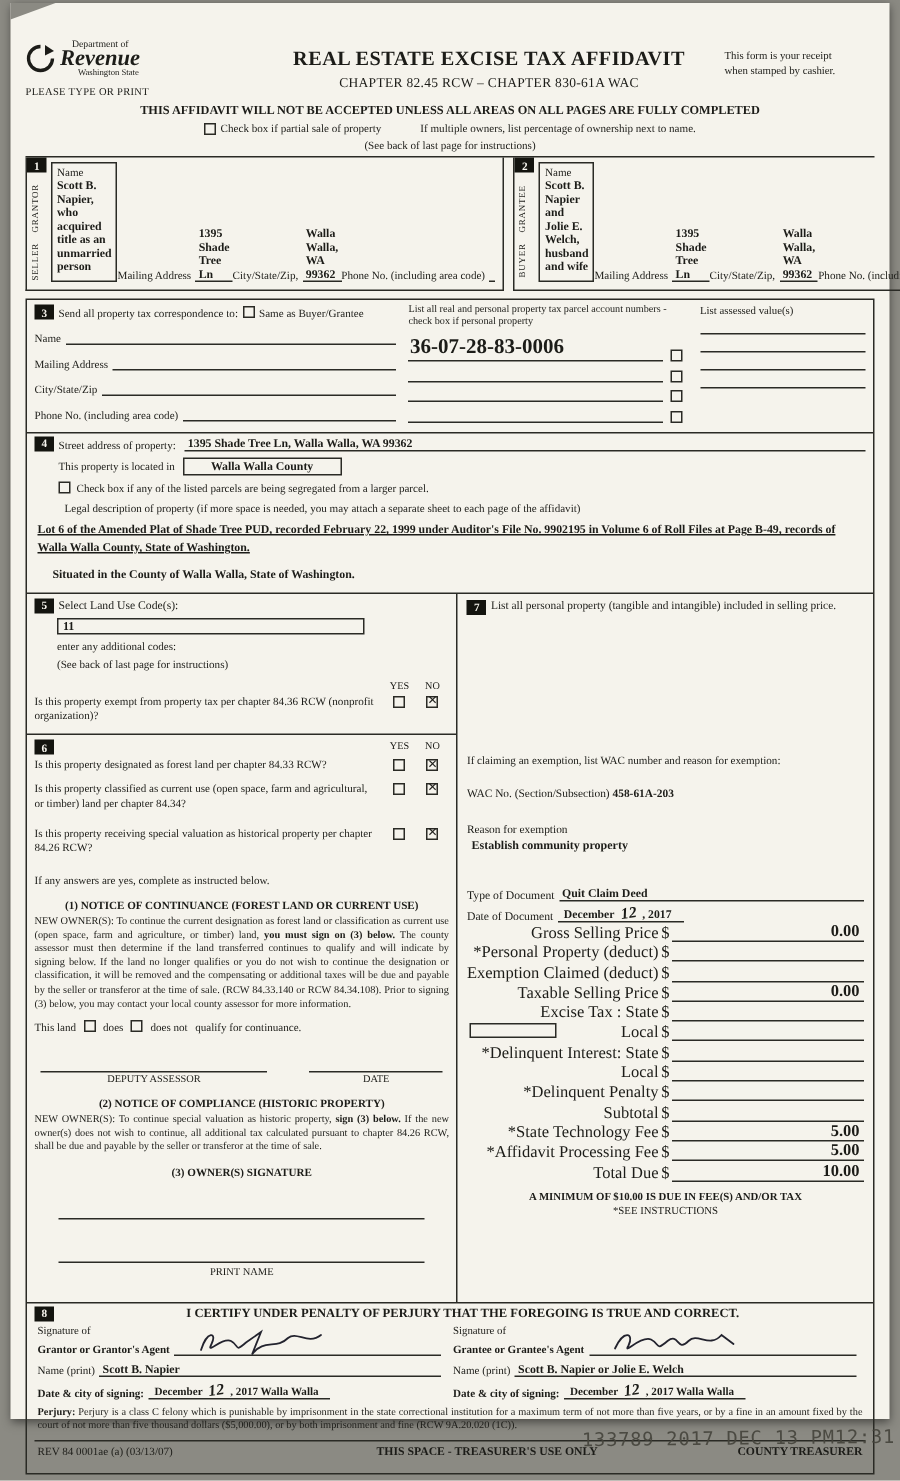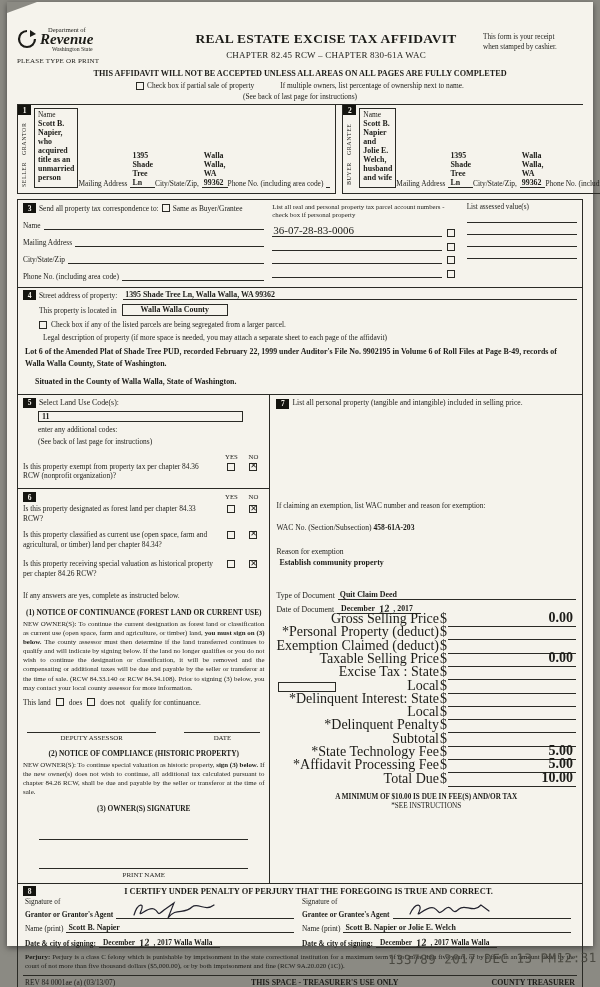--- a/index.html
+++ b/index.html
@@ -47,33 +47,33 @@
 .main-box{border:1px solid #2a2a25;margin-top:5px;}
 
 .sec3{display:flex;padding:3px 5px 6px;font-size:7.4px;}
 .s3a{width:45%;padding-right:8px;}
 .s3head{display:flex;align-items:center;gap:3px;flex-wrap:nowrap;}
 .s3row{display:flex;align-items:flex-end;margin-top:8px;}
 .s3b{width:34%;padding-right:6px;}
 .s3b-head{font-size:6.8px;line-height:1.25;}
 .prow{display:flex;align-items:flex-end;margin-top:4.5px;gap:5px;}
 .pline{flex:1;border-bottom:1px solid #2a2a25;min-height:9px;}
-.pval{flex:1;font-weight:normal;font-size:11px;border-bottom:1px solid #2a2a25;padding-left:1px;}
+.pval{flex:1;font-weight:bold;font-size:14px;border-bottom:1px solid #2a2a25;padding-left:1px;}
 .s3c{flex:1;padding-left:6px;}
 .s3c-head{font-size:7.2px;}
 .aline{border-bottom:1px solid #2a2a25;height:12px;}
 
 .sec4{border-top:1px solid #2a2a25;padding:2px 5px 6px;font-size:7.4px;}
 .s4r1{display:flex;align-items:flex-end;gap:3px;}
 .s4r1 .fline{font-weight:bold;font-size:7.9px;}
 .s4r2{display:flex;align-items:center;gap:5px;margin-top:4px;margin-left:16px;}
 .county-box{border:1px solid #2a2a25;font-weight:bold;font-size:7.9px;padding:0 18px 1px;}
 .s4r3{display:flex;align-items:center;gap:4px;margin-top:4px;margin-left:16px;}
 .s4r4{margin-top:4px;margin-left:20px;}
-.legal{font-weight:bold;font-size:7.9px;margin-top:4px;line-height:1.5;padding:0 2px;}
+.legal{font-weight:bold;font-size:7.9px;margin-top:4px;line-height:1.5;padding:0 2px;text-decoration:underline;}
 .situated{font-weight:bold;font-size:7.9px;margin:7px 0 2px 12px;}
 
 .cols{border-top:1px solid #2a2a25;display:flex;min-height:473px;}
 .left-col{width:57%;border-right:1px solid #2a2a25;display:flex;flex-direction:column;}
 .right-col{flex:1;display:flex;flex-direction:column;padding:3px 6px 4px;font-size:7.5px;}
 .sec5{border-bottom:1px solid #2a2a25;padding:3px 5px 7px;}
 .s5head{display:flex;gap:3px;align-items:center;font-size:7.8px;}
 .code-box{border:1px solid #2a2a25;width:205px;height:11px;margin:3px 0 0 15px;font-weight:bold;font-size:8px;line-height:10px;padding-left:3px;}
 .s5line{font-size:7.4px;margin:3px 0 0 15px;}
 .yn-head{display:flex;justify-content:flex-end;font-size:6.8px;margin-top:7px;}
@@ -106,21 +106,21 @@
 .s7head-text{font-size:7.6px;line-height:1.35;}
 .pp-space{height:92px;}
 .exnote{font-size:7.4px;}
 .wacline{margin-top:13px;font-size:7.6px;}
 .reason-label{margin-top:15px;font-size:7.6px;}
 .reason-value{margin-top:2px;margin-left:3px;font-weight:bold;font-size:8px;}
 .dtrow{display:flex;align-items:flex-end;margin-top:23px;font-size:7.8px;}
 .ddrow{display:flex;align-items:flex-end;margin-top:3px;font-size:7.8px;}
 .dval{border-bottom:1px solid #2a2a25;display:inline-flex;align-items:flex-end;padding:0 8px 0 4px;}
 .hw{font-style:italic;font-weight:bold;font-size:10.5px;display:inline-block;transform:rotate(-8deg);margin:0 4px -1px;}
-.mrow{display:flex;align-items:flex-end;height:13.3px;font-size:14px;position:relative;}
+.mrow{display:flex;align-items:flex-end;height:13.3px;font-size:11px;position:relative;}
 .mlabel{flex:1;text-align:right;white-space:nowrap;}
 .mdollar{width:9px;text-align:center;flex:none;}
 .mline{width:128px;border-bottom:1px solid #2a2a25;font-weight:bold;text-align:right;padding-right:3px;min-height:9px;flex:none;}
 .lbox{position:absolute;left:2px;bottom:2px;width:58px;height:10px;border:1px solid #2a2a25;}
 .minnote{text-align:center;font-weight:bold;font-size:7.2px;margin-top:6px;}
 .seeinst{text-align:center;font-size:7.2px;margin-top:1px;}
 
 .sec8{border-top:1px solid #2a2a25;padding:2px 5px 0;}
 .cert-row{display:flex;align-items:center;gap:4px;}
 .cert-text{flex:1;text-align:center;font-weight:bold;font-size:8.4px;}

